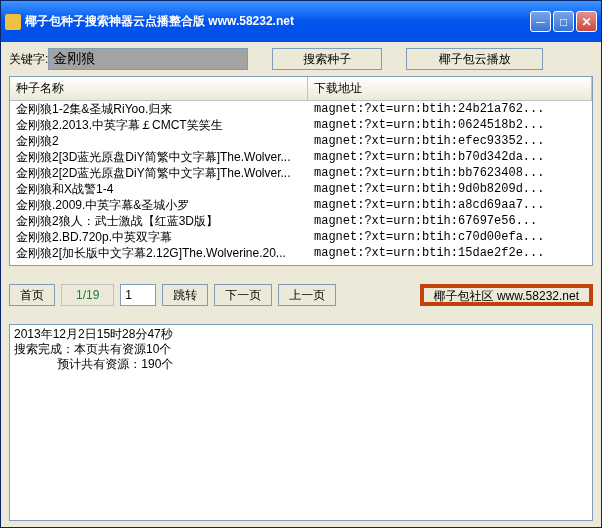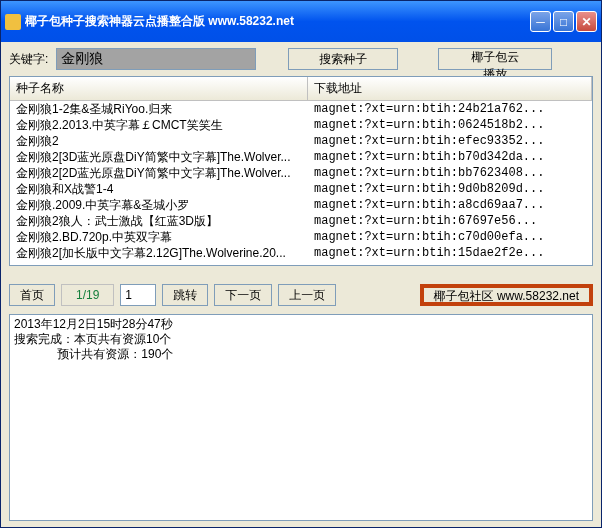--- a/index.html
+++ b/index.html
@@ -6,35 +6,35 @@
 body{background:#fff;width:602px;height:528px;overflow:hidden}
 .window{width:602px;height:528px;border:1px solid #0a246a;background:#ece9d8;display:flex;flex-direction:column}
 .titlebar{height:41px;background:linear-gradient(to bottom,#3d95ff 0%,#0053ee 50%,#0050e8 100%);display:flex;align-items:center;padding:0 4px;color:#fff;font-weight:bold}
 .titlebar-icon{width:16px;height:16px;background:#f0c040;border-radius:2px;margin-right:4px}
 .titlebar-text{flex:1;white-space:nowrap;overflow:hidden}
 .titlebar-btns{display:flex;gap:2px}
 .titlebar-btn{width:21px;height:21px;border:1px solid #fff;border-radius:3px;display:flex;align-items:center;justify-content:center;color:#fff;font-weight:bold;font-family:Arial}
 .tb-min,.tb-max{background:linear-gradient(to bottom,#7ba4e8,#3874d6)}
 .tb-close{background:linear-gradient(to bottom,#e8908c,#c74a3e)}
 .client{flex:1;padding:6px 8px;display:flex;flex-direction:column;background:#ece9d8}
-.search-row{display:flex;align-items:center;gap:8px;margin-bottom:6px}
+.search-row{display:flex;align-items:center;gap:0;margin-bottom:6px}
 .label{white-space:nowrap}
 .search-input{flex:0 0 200px;height:22px;border:1px solid #7f9db9;background:#a3a3a3;padding:2px 4px;font-size:14px}
 .btn{height:22px;border:1px solid #7f9db9;background:#ece9d8;padding:0 28px;cursor:pointer;font-family:inherit}
 .btn-search{margin-left:24px;width:110px}
-.btn-play{margin-left:32px;width:114px}
+.btn-play{margin-left:24px;width:137px}
 .listview{border:1px solid #7f9db9;background:#fff;height:190px;overflow:hidden;margin-bottom:18px}
 .lv-header{display:flex;background:#ece9d8;border-bottom:1px solid #c0c0c0}
 .lv-header-cell{padding:3px 6px;border-right:1px solid #c0c0c0;background:linear-gradient(to bottom,#fff,#ece9d8);overflow:hidden;white-space:nowrap}
 .lv-body{font-family:"SimSun",monospace}
 .lv-row{display:flex;height:16px;line-height:16px}
 .lv-cell{padding:0 6px;overflow:hidden;white-space:nowrap;text-overflow:ellipsis}
 .col-name{width:298px;flex-shrink:0}
 .col-url{flex:1;font-family:"Courier New",monospace}
-.pager{display:flex;align-items:center;gap:6px;margin-bottom:8px}
+.pager{display:flex;align-items:center;gap:6px;margin-bottom:18px}
 .btn-sm{height:22px;border:1px solid #7f9db9;background:#ece9d8;padding:0 10px;cursor:pointer;font-family:inherit}
 .page-info{color:#15803d;padding:0 14px;border:1px solid #c0c0c0;background:#ece9d8;height:22px;line-height:20px}
 .page-input{width:36px;height:22px;border:1px solid #7f9db9;padding:2px 4px}
 .community{margin-left:auto;height:22px;border:4px solid #c2410c;background:#ece9d8;padding:0 10px;cursor:pointer;font-family:inherit}
 .log{border:1px solid #7f9db9;background:#fff;flex:1;padding:2px 4px;font-family:"SimSun",monospace;line-height:15px;white-space:pre}
 .log-line{display:block}
 </style>
 </head>
 <body>
 

